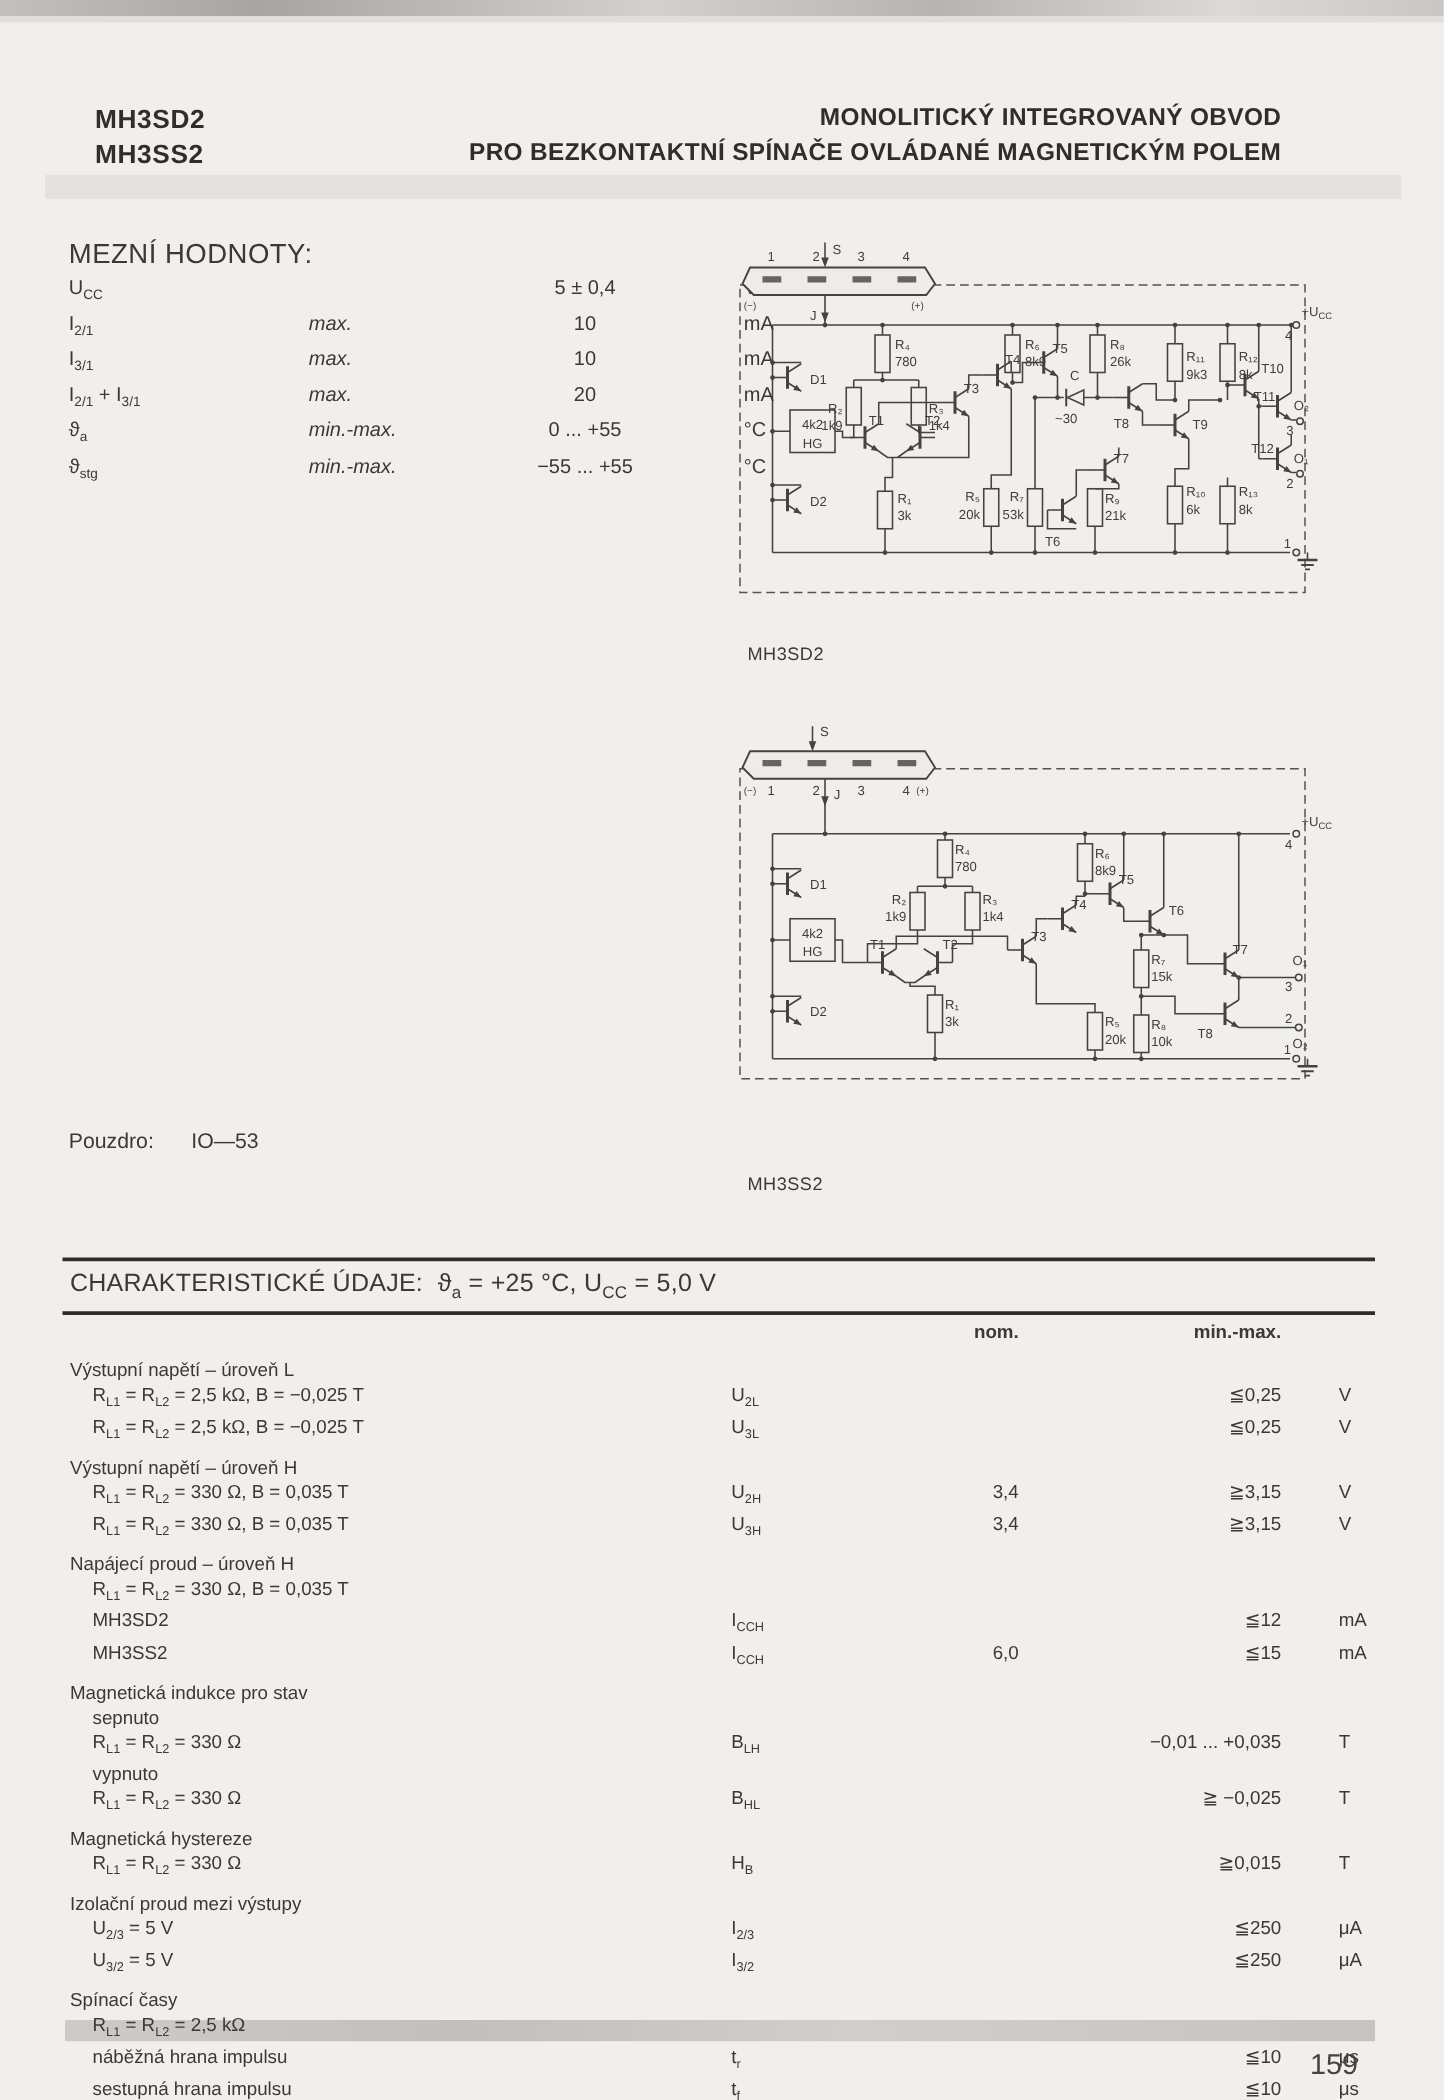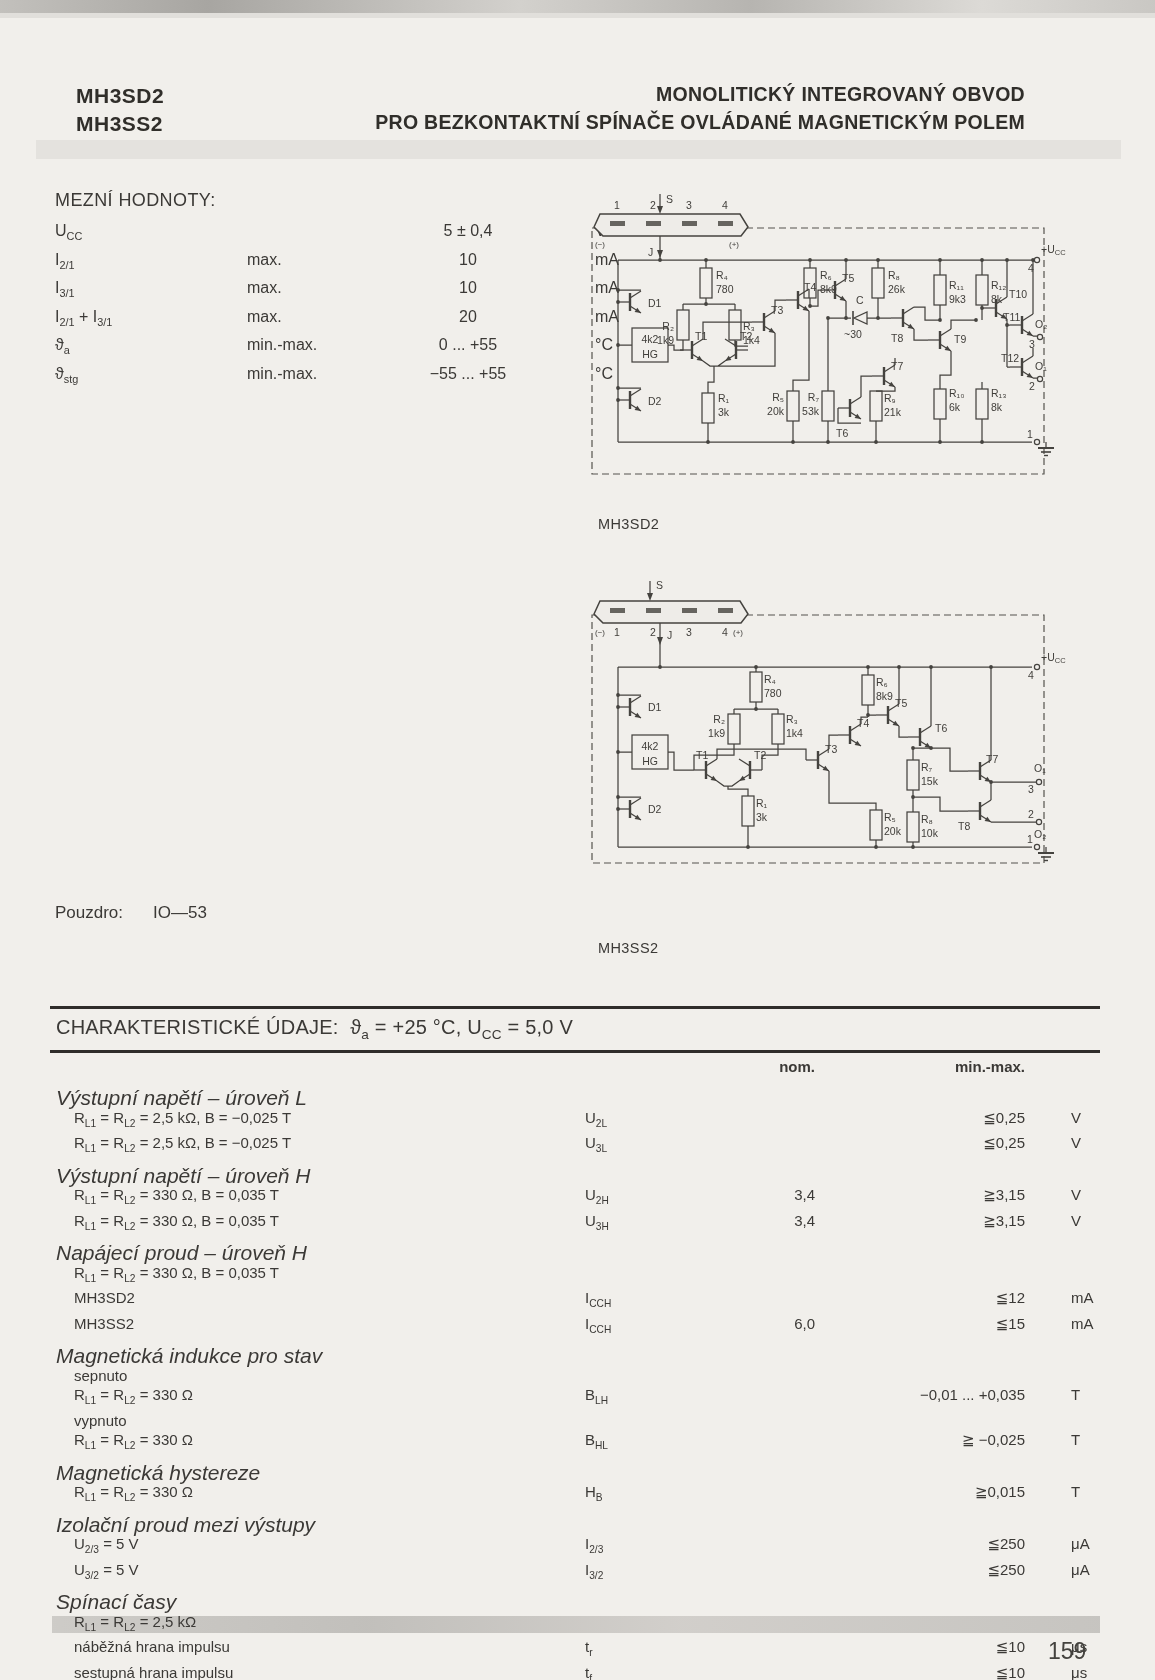--- a/index.html
+++ b/index.html
@@ -13,44 +13,44 @@
   .art-top{left:0;top:0;width:1155px;height:13px;opacity:.75;
     background:linear-gradient(90deg,#b3b1ad,#8f8d89 18%,#c9c7c3 45%,#a3a19d 65%,#d5d3cf 85%,#bcbab6);}
   .art-top2{left:0;top:13px;width:1155px;height:5px;background:#dad8d4;opacity:.7;}
   .art-hdr{left:36px;top:140px;width:1085px;height:19px;background:#d9d7d3;opacity:.55;}
   .art-bot{left:52px;top:1616px;width:1048px;height:17px;opacity:.85;
     background:linear-gradient(90deg,#c7c5c1,#b9b7b3 30%,#ccc9c5 60%,#bfbdb9);}
   
   .hdr-left{left:76px;top:82px;font-weight:bold;font-size:21px;line-height:28px;color:#302e2a;letter-spacing:.5px;}
   .hdr-right{right:130px;top:80px;text-align:right;font-weight:bold;font-size:19.5px;line-height:28px;color:#302e2a;letter-spacing:.3px;}
   
-  .limits-title{left:55px;top:190px;font-size:18px;letter-spacing:.4px;}
+  .limits-title{left:55px;top:190px;font-size:22px;letter-spacing:.4px;}
   .limits-rows{left:55px;top:222px;width:540px;}
   .lrow{display:grid;grid-template-columns:150px 140px 150px 80px;height:28.5px;align-items:baseline;font-size:16px;gap:24px;}
-  .lcond{padding-left:18px;}
+  .lcond{padding-left:18px;font-style:italic;}
   .lval{text-align:center;}
   .lunit{padding-left:28px;}
   sub{font-size:68%;}
   
   svg{font-family:"Liberation Sans","DejaVu Sans",sans-serif;}
   svg text{font-size:10.5px;fill:#403e3a;}
   svg text.m{text-anchor:middle;}
   svg text.e{text-anchor:end;}
   svg text.sm{font-size:8px;}
   .cap{font-size:14.5px;letter-spacing:.4px;color:#3b3936;}
   .pouzdro{left:55px;top:903px;font-size:17px;}
   .pouzdro .sp{margin-right:30px;}
   
   .chars{left:50px;top:1006px;width:1050px;}
   .rule{border-top:3px solid #2f2d2a;height:0;}
   .chars-title{padding:7px 0 8px 6px;font-size:20px;letter-spacing:.2px;}
   .chars-title .cond{margin-left:6px;}
   .chdr,.crow{display:grid;grid-template-columns:535px 110px 120px 210px 75px;}
   .chdr{font-weight:bold;font-size:15px;padding-top:5px;height:23px;}
-  .chead{margin-top:7px;padding-left:6px;font-size:21px;line-height:19.5px;font-style:italic;}
+  .chead{margin-top:7px;padding-left:6px;font-size:15px;line-height:19.5px;}
   .crow{font-size:15px;line-height:19.5px;}
   .ccond{padding-left:24px;}
   .cnom,.cminmax{text-align:right;}
   .cunit{padding-left:46px;}
   .page-num{left:1048px;top:1638px;font-size:23px;color:#45433f;}
 </style>
 </head>
 <body>
 
 <div class="abs art-top"></div>

